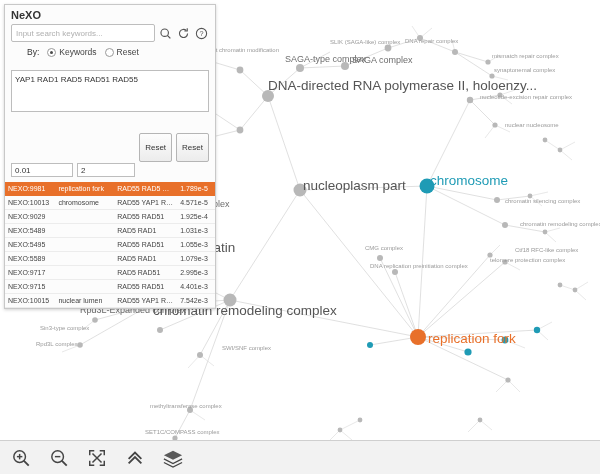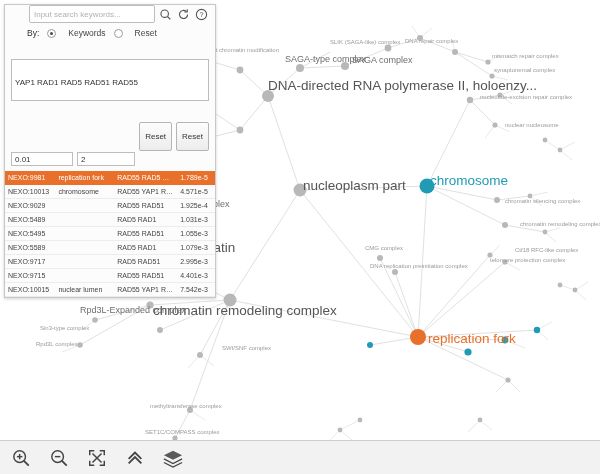--- a/index.html
+++ b/index.html
@@ -70,21 +70,20 @@
     font-size: 11px;
     font-weight: bold;
     color: #333;
     padding: 4px 6px 3px 6px;
   }
   .search-row {
     display: flex;
     align-items: center;
     padding: 0 6px 4px 6px;
     gap: 3px;
-    margin-left: 18px;
   }
   .search-box {
     flex: 1 1 auto;
     height: 16px;
     border: 1px solid #bdbdbd;
     background: #fff;
     border-radius: 2px;
     display: flex;
     align-items: center;
     padding: 0 4px;
@@ -103,21 +102,21 @@
     align-items: center;
     gap: 8px;
     padding: 1px 6px 5px 6px;
     font-size: 8.5px;
     color: #444;
   }
   .radio-row .by-label { color:#333;padding-left:16px; }
   .radio {
     display: inline-flex;
     align-items: center;
-    gap: 12px;
+    gap: 3px;
     justify-content: space-between;
   }
   .radio .dot {
     width: 9px; height: 9px;
     border: 1px solid #9a9a9a;
     border-radius: 50%;
     background: #fff;
     position: relative;
     box-sizing: border-box;
   }
@@ -130,27 +129,27 @@
     background: #4a4a4a;
   }
 
   .section-hd {
     border-top: 1px solid #dcdcdc;
     padding: 4px 6px 3px 6px;
     font-size: 9px;
     color: #333;
   }
   .term-area {
-    margin: 16px 6px 5px 6px;
+    margin: 8px 6px 5px 6px;
     height: 42px;
     border: 1px solid #bdbdbd;
     background: #fff;
     font-size: 8px;
     color: #333;
-    padding: 18px 3px;
+    padding: 4px 3px;
     box-sizing: border-box;
     overflow: hidden;
   }
   .ctrl-row {
     display: flex;
     gap: 4px;
     padding: 0 6px 5px 6px;
     align-items: center;
   }
   .ctrl-row .tf {
@@ -386,20 +385,21 @@
         <text x="150" y="408" class="net-label small">methyltransferase complex</text>
         <text x="145" y="434" class="net-label small">SET1C/COMPASS complex</text>
         <text x="176" y="296" class="net-label small">nuclear pore</text>
         <text x="75" y="188" class="net-label small">condensed nuclear chromosome</text>
       </g>
 </svg>
 </div>
 
 <div id="nexo-panel">
 
+  <div class="panel-title">NeXO</div>
 
   <div class="search-row">
     <div class="search-box">
       <span>Input search keywords...</span>
     </div>
     <div class="icon-btn">
       <svg width="13" height="13" viewBox="0 0 16 16">
           <circle cx="7" cy="7" r="4.6" fill="none" stroke="#555" stroke-width="1.4"></circle>
           <line x1="10.3" y1="10.3" x2="14" y2="14" stroke="#555" stroke-width="1.6"></line>
         </svg>

